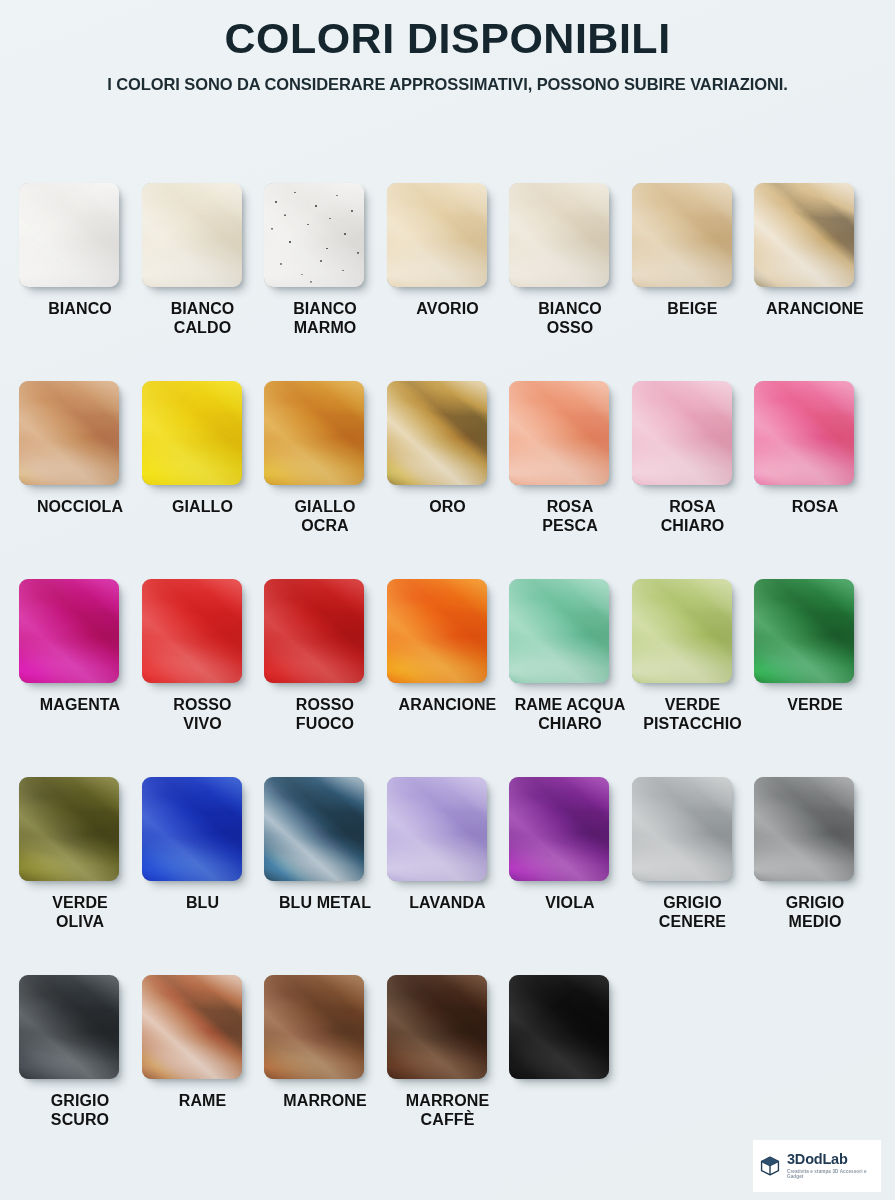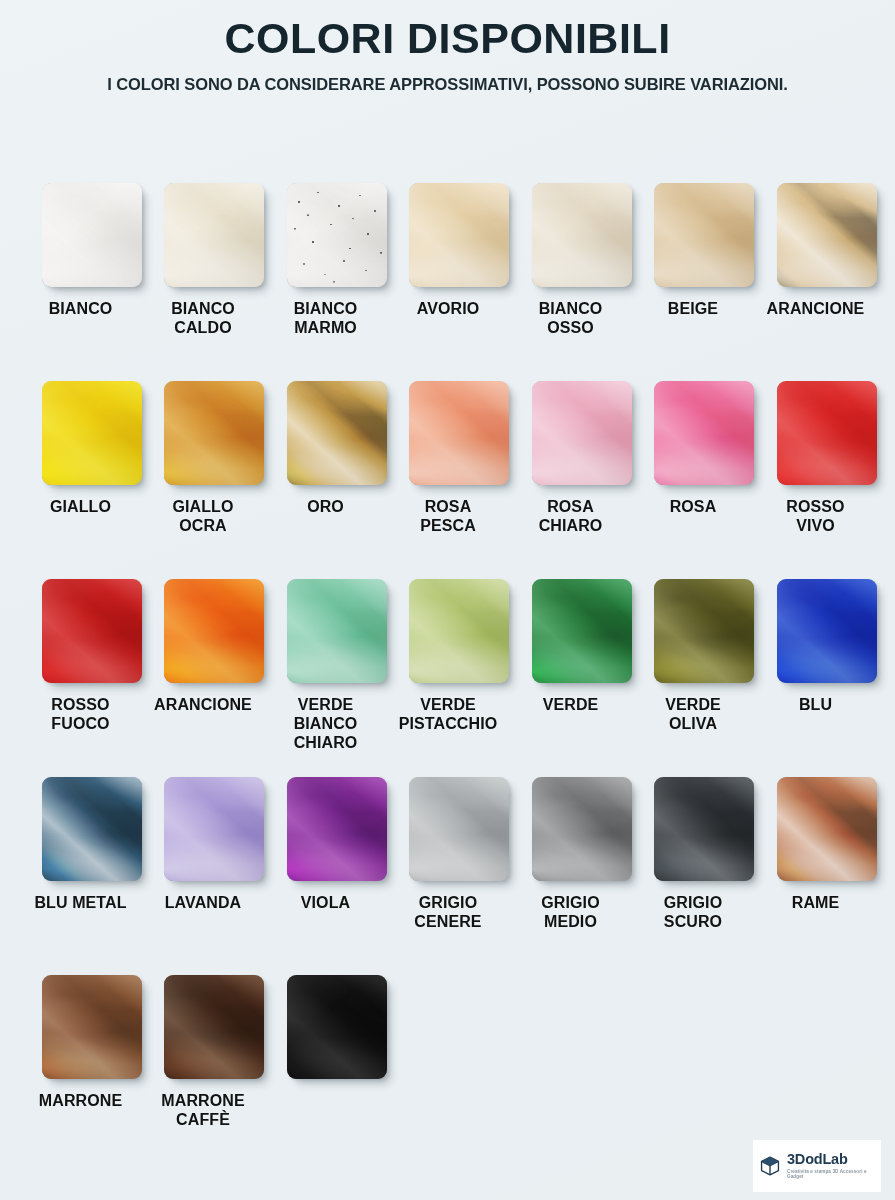--- a/index.html
+++ b/index.html
@@ -54,21 +54,21 @@
     display: grid;
     grid-template-columns: repeat(7, 122.5px);
     row-gap: 0px;
   }
   .cell {
     width: 122.5px;
     height: 198px;
     box-sizing: border-box;
     display: flex;
     flex-direction: column;
-    align-items: flex-end;
+    align-items: flex-start;
   }
 
   
   .swatch {
     position: relative;
     width: 100px;
     height: 104px;
     border-radius: 9px;
     overflow: hidden;
     background-color: #ccc;
@@ -269,20 +269,26 @@
         </div>
         <div class="label">BEIGE</div>
       </div>
       <div class="cell">
         <div class="swatch metallic" style="background-color: rgb(221, 197, 154);">
           <div class="swatch-body"></div>
         </div>
         <div class="label">ARANCIONE</div>
       </div>
       <div class="cell">
+        <div class="swatch" style="background-color: rgb(210, 161, 118);">
+          <div class="swatch-body"></div>
+        </div>
+        <div class="label">NOCCIOLA</div>
+      </div>
+      <div class="cell">
         <div class="swatch" style="background-color: rgb(240, 215, 21);">
           <div class="swatch-body"></div>
         </div>
         <div class="label">GIALLO</div>
       </div>
       <div class="cell">
         <div class="swatch" style="background-color: rgb(217, 155, 53);">
           <div class="swatch-body"></div>
         </div>
         <div class="label">GIALLO
@@ -308,20 +314,26 @@
         <div class="label">ROSA
 CHIARO</div>
       </div>
       <div class="cell">
         <div class="swatch" style="background-color: rgb(239, 127, 168);">
           <div class="swatch-body"></div>
         </div>
         <div class="label">ROSA</div>
       </div>
       <div class="cell">
+        <div class="swatch" style="background-color: rgb(204, 26, 142);">
+          <div class="swatch-body"></div>
+        </div>
+        <div class="label">MAGENTA</div>
+      </div>
+      <div class="cell">
         <div class="swatch" style="background-color: rgb(224, 48, 48);">
           <div class="swatch-body"></div>
         </div>
         <div class="label">ROSSO
 VIVO</div>
       </div>
       <div class="cell">
         <div class="swatch" style="background-color: rgb(204, 34, 34);">
           <div class="swatch-body"></div>
         </div>
@@ -331,21 +343,21 @@
       <div class="cell">
         <div class="swatch" style="background-color: rgb(240, 125, 26);">
           <div class="swatch-body"></div>
         </div>
         <div class="label">ARANCIONE</div>
       </div>
       <div class="cell">
         <div class="swatch" style="background-color: rgb(140, 207, 178);">
           <div class="swatch-body"></div>
         </div>
-        <div class="label">VERDE BIANCO
+        <div class="label">RAME ACQUA
 CHIARO</div>
       </div>
       <div class="cell">
         <div class="swatch" style="background-color: rgb(194, 209, 140);">
           <div class="swatch-body"></div>
         </div>
         <div class="label">VERDE
 PISTACCHIO</div>
       </div>
       <div class="cell">

